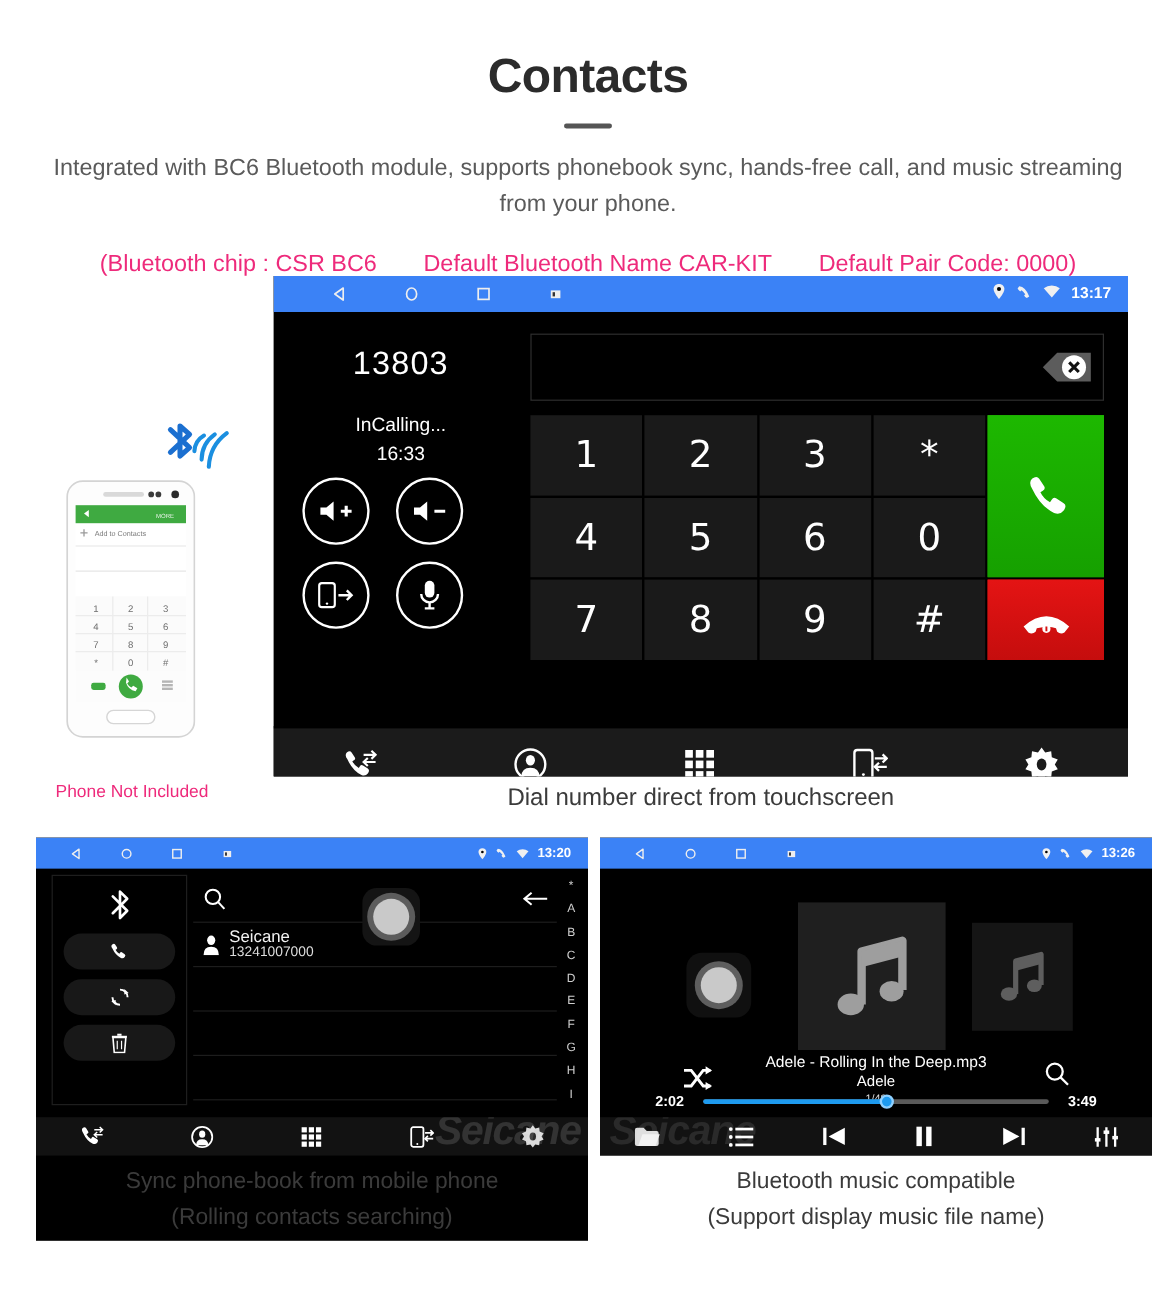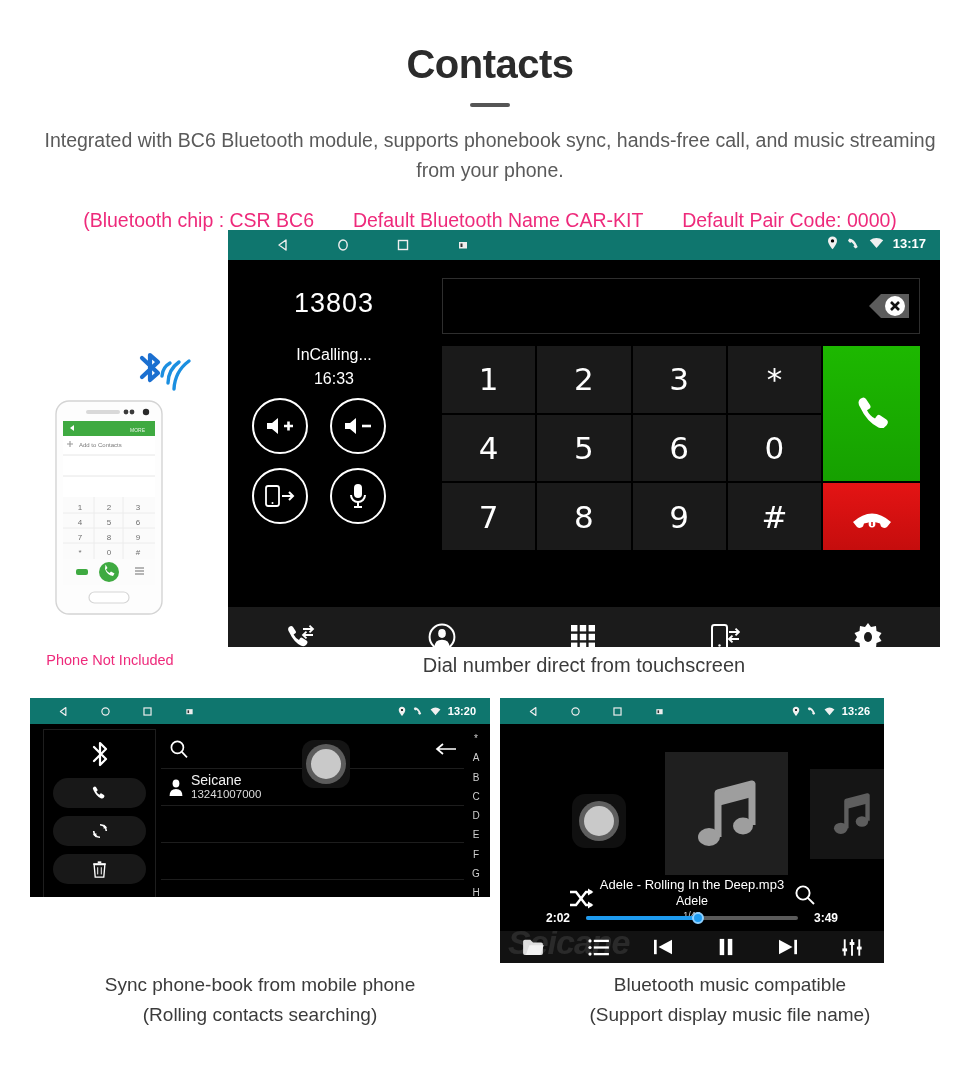--- a/index.html
+++ b/index.html
@@ -40,21 +40,21 @@
     color: #ee2a7b;
     margin-top: 24px;
     white-space: nowrap;
   }
   .pinkline span { display: inline-block; }
   .pink-gap { width: 28px; }
 
   
   .screen { background: #000; position: relative; overflow: hidden; }
   .statusbar {
-    height: 26px; background: #0f766e;
+    height: 26px; background: #3b82f6;
     display: flex; align-items: center;
     position: relative;
   }
   .sb-left { display: flex; align-items: center; gap: 0px; padding-left: 48px; }
   .sb-left > * { width: 60px; text-align: center; }
   .sb-right {
     position: absolute; right: 14px; top: 0; height: 26px;
     display: flex; align-items: center; gap: 9px;
   }
   .sb-time { color: #fff; font-size: 13px; font-weight: bold; }
@@ -135,22 +135,22 @@
     position: absolute; left: 0; top: 652px; width: 220px;
     text-align: center; color: #ee2a7b; font-size: 14.5px;
   }
 
   .cap-main {
     position: absolute; left: 228px; top: 654px; width: 712px;
     text-align: center; color: #3b3b3b; font-size: 20px;
   }
 
   
-  .panel-l { position: absolute; left: 30px; top: 698px; width: 460px; height: 199px; }
-  .panel-r { position: absolute; left: 500px; top: 698px; width: 384px; height: 265px; }
+  .panel-l { position: absolute; left: 30px; top: 698px; width: 460px; height: 336px; }
+  .panel-r { position: absolute; left: 500px; top: 698px; width: 460px; height: 265px; }
 
   .contacts-body { position: relative; height: 207px; background: #000; }
   .side-rail {
     position: absolute; left: 13px; top: 5px; width: 113px; height: 192px;
     border: 1px solid #1e1e1e;
   }
   .bt-logo { display: flex; justify-content: center; padding-top: 8px; }
   .pill {
     width: 93px; height: 30px; margin: 8px auto 0;
     background: #181818; border-radius: 15px;

